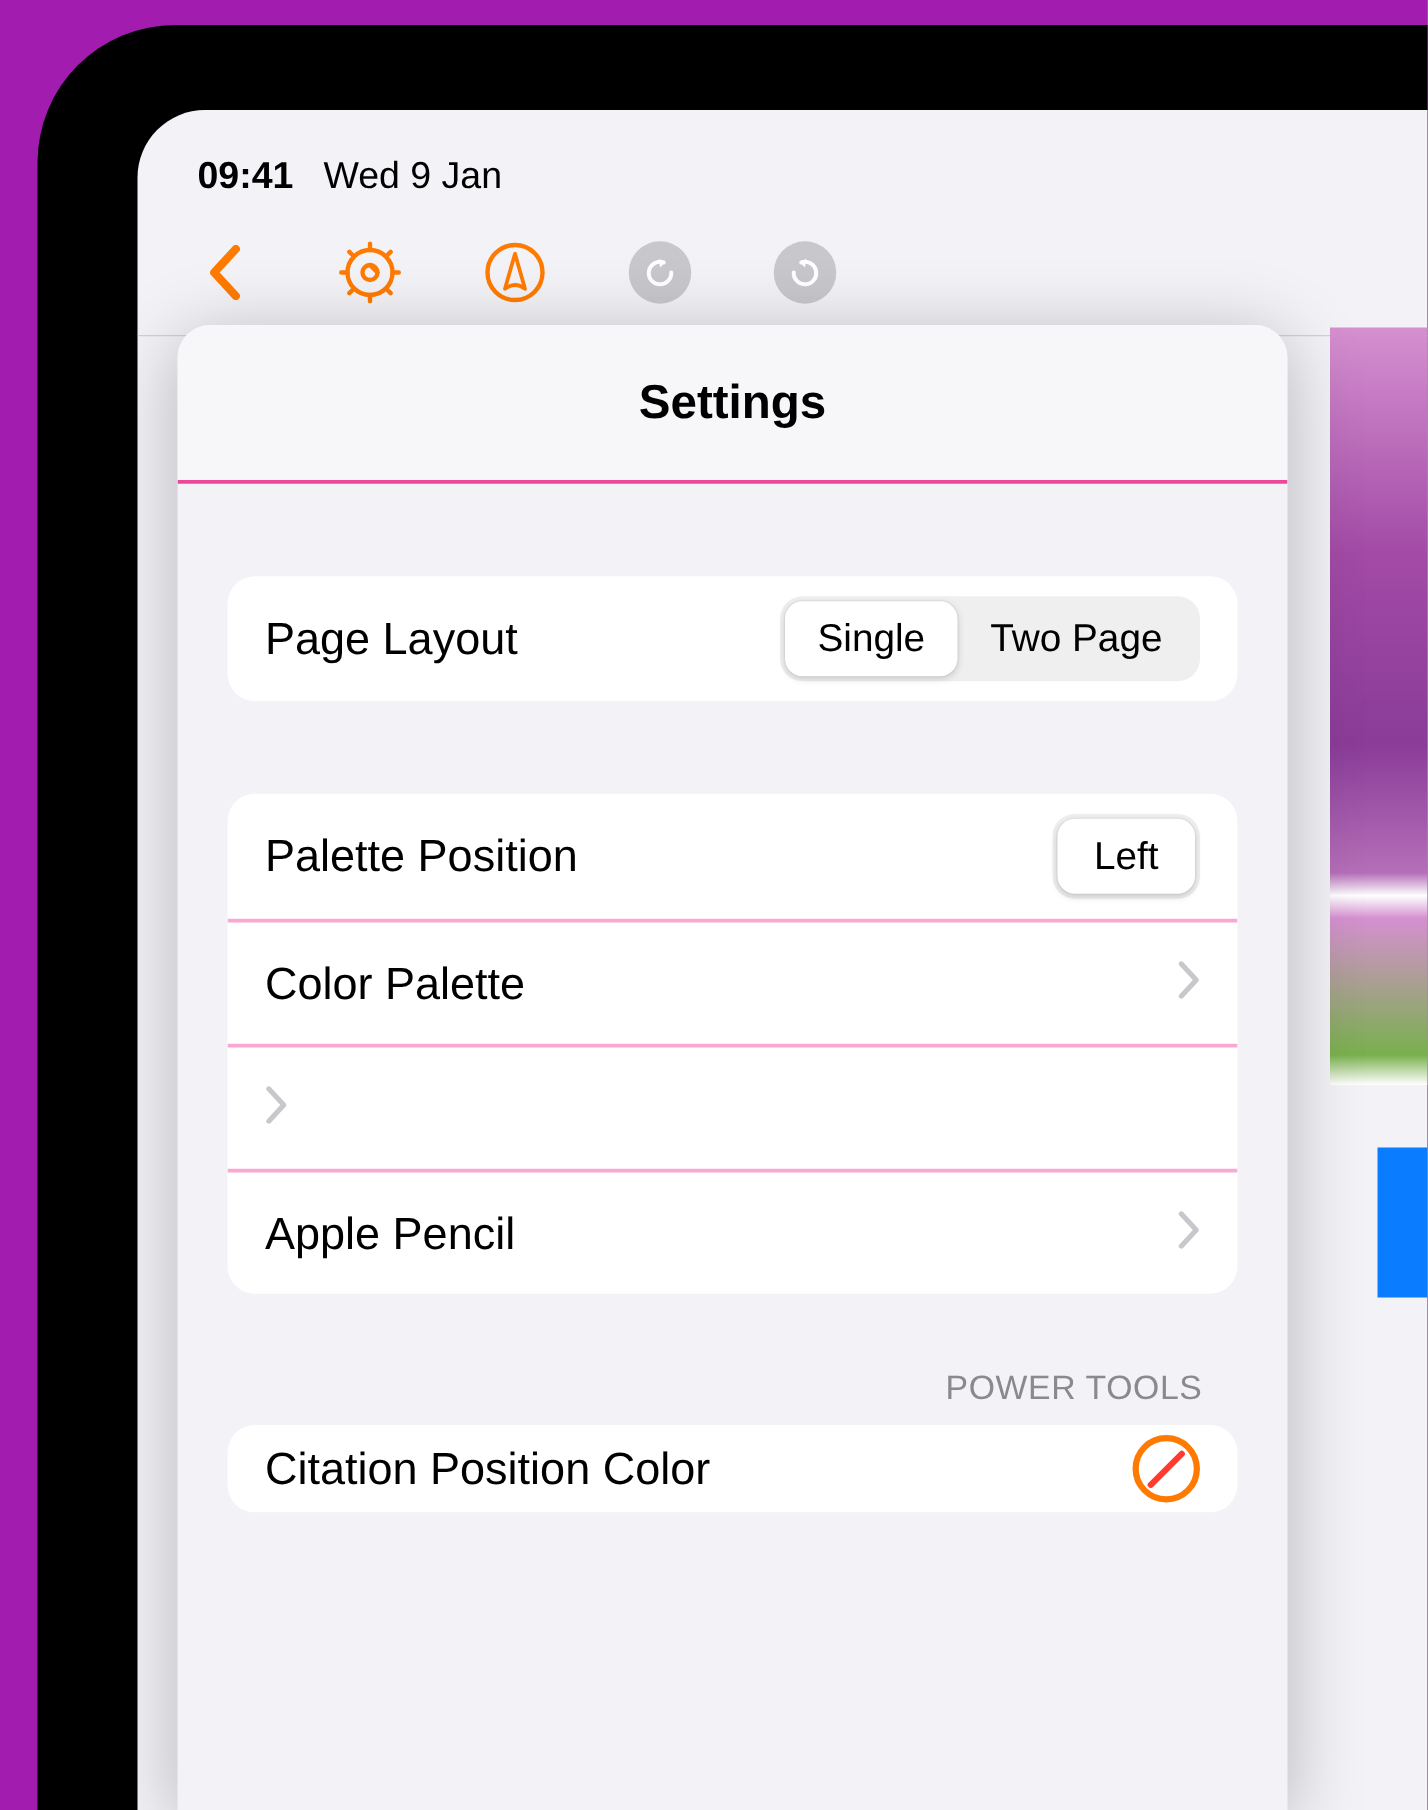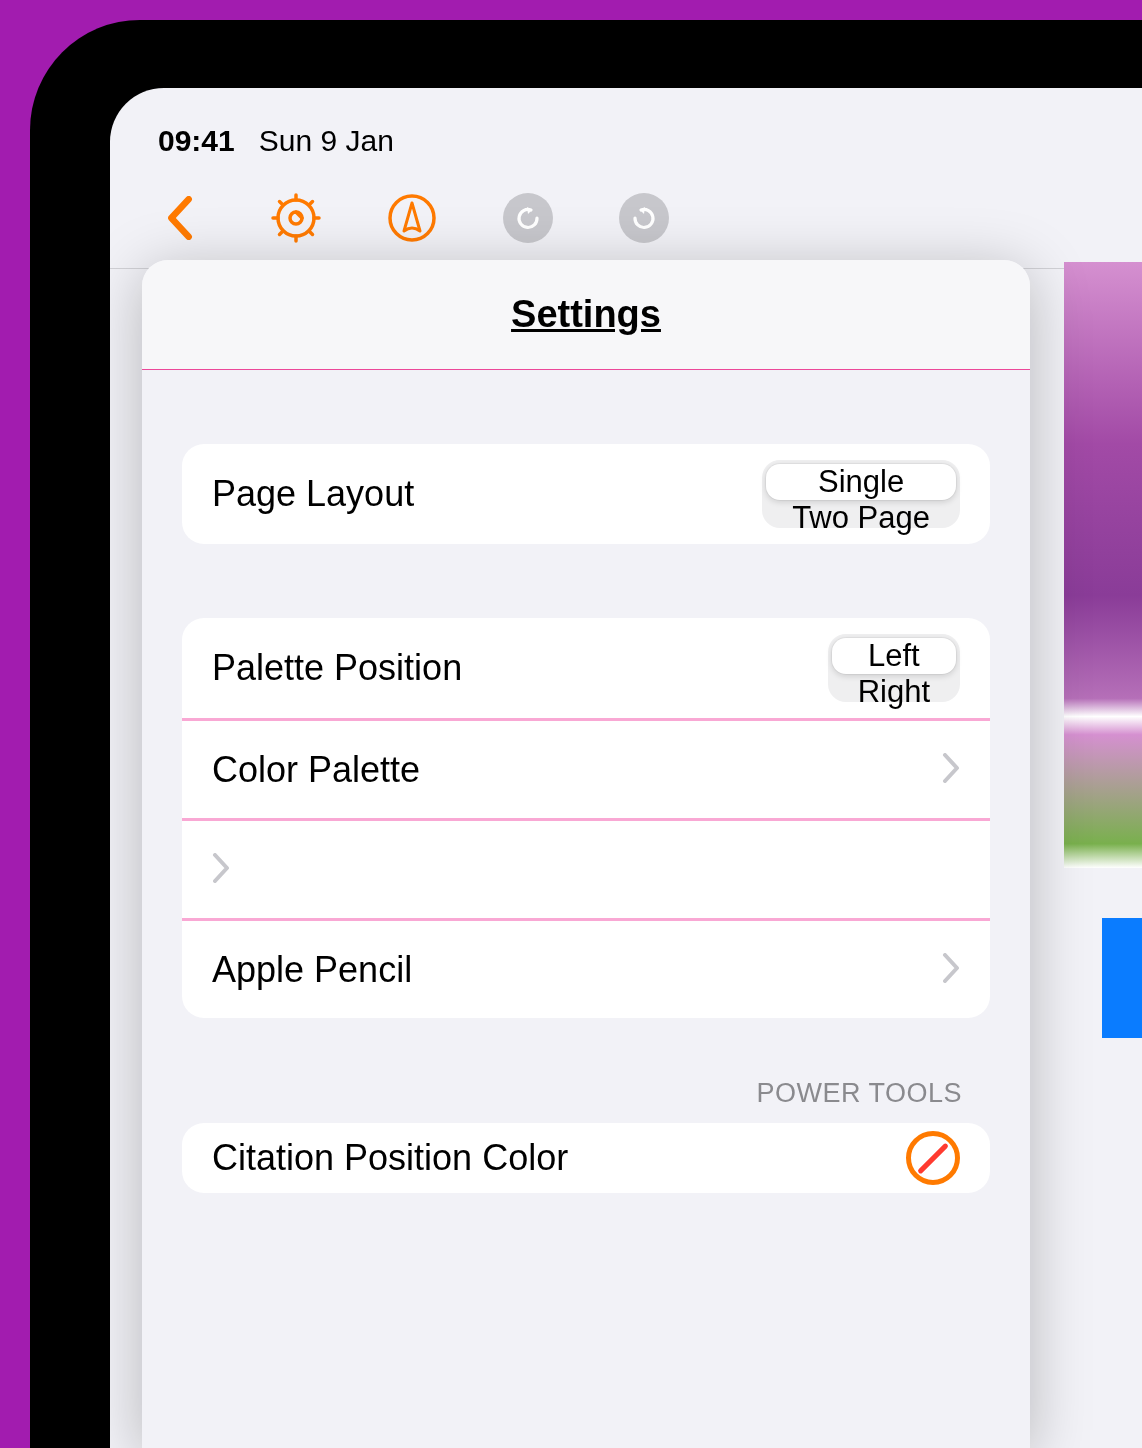--- a/index.html
+++ b/index.html
@@ -102,27 +102,26 @@
     position: absolute;
     top: -22px; left: 116px;
     width: 44px; height: 44px;
     background: #f7f7f9;
     transform: rotate(45deg);
     border-top-left-radius: 6px;
     box-shadow: -2px -2px 6px rgba(0,0,0,.05);
   }
   .popover-header {
     position: relative;
-    height: 110px;
+    height: 127px;
     display: flex;
     align-items: center;
     justify-content: center;
     background: #f7f7f9;
-    border-bottom: 1px solid #ec4899;
-    text-decoration: underline;
+    border-bottom: 3px solid #ec4899;
   }
   .popover-header h1 {
     font-size: 38px;
     font-weight: 700;
   }
 
   .popover-body {
     padding: 0 40px;
     overflow: hidden;
     text-align: right;
@@ -158,21 +157,20 @@
 
   
   .segmented {
     display: flex;
     background: #efeff0;
     border-radius: 18px;
     padding: 4px;
     gap: 0;
     height: 68px;
     align-items: stretch;
-    flex-direction: column;
   }
   .segmented .seg {
     padding: 0 26px;
     font-size: 31px;
     color: #000;
     display: flex;
     align-items: center;
     justify-content: center;
     border-radius: 14px;
     white-space: nowrap;
@@ -205,21 +203,21 @@
 </style>
 </head>
 <body>
 
 <div class="device">
   <div class="device-inner">
     <div class="screen">
 
       <div class="status-bar">
         <span>09:41</span>
-        <span class="date">Sun 9 Jan</span>
+        <span class="date">Wed 9 Jan</span>
       </div>
 
       <div class="toolbar">
         <div class="tb-btn chev-back">
           <svg viewBox="0 0 18 30">
               <path d="M15 2 L3 15 L15 28" stroke="#ff7a00" stroke-width="4.5" fill="none" stroke-linecap="round" stroke-linejoin="round"></path>
             </svg>
         </div>
         <div class="tb-btn gear">
           <svg viewBox="0 0 50 50">
@@ -285,21 +283,20 @@
           </div>
 
           <div class="spacer-lg"></div>
 
           <div class="card">
 
             <div class="row">
               <span class="label">Palette Position</span>
               <div class="segmented">
                 <div class="seg selected">Left</div>
-                <div class="seg">Right</div>
               </div>
             </div>
 
             <div class="row">
               <span class="label">Color Palette</span>
               <span class="chev">
                 <svg viewBox="0 0 18 30">
                     <path d="M3 2 L15 15 L3 28" stroke="#c7c7cc" stroke-width="4" fill="none" stroke-linecap="round" stroke-linejoin="round"></path>
                   </svg>
               </span>

